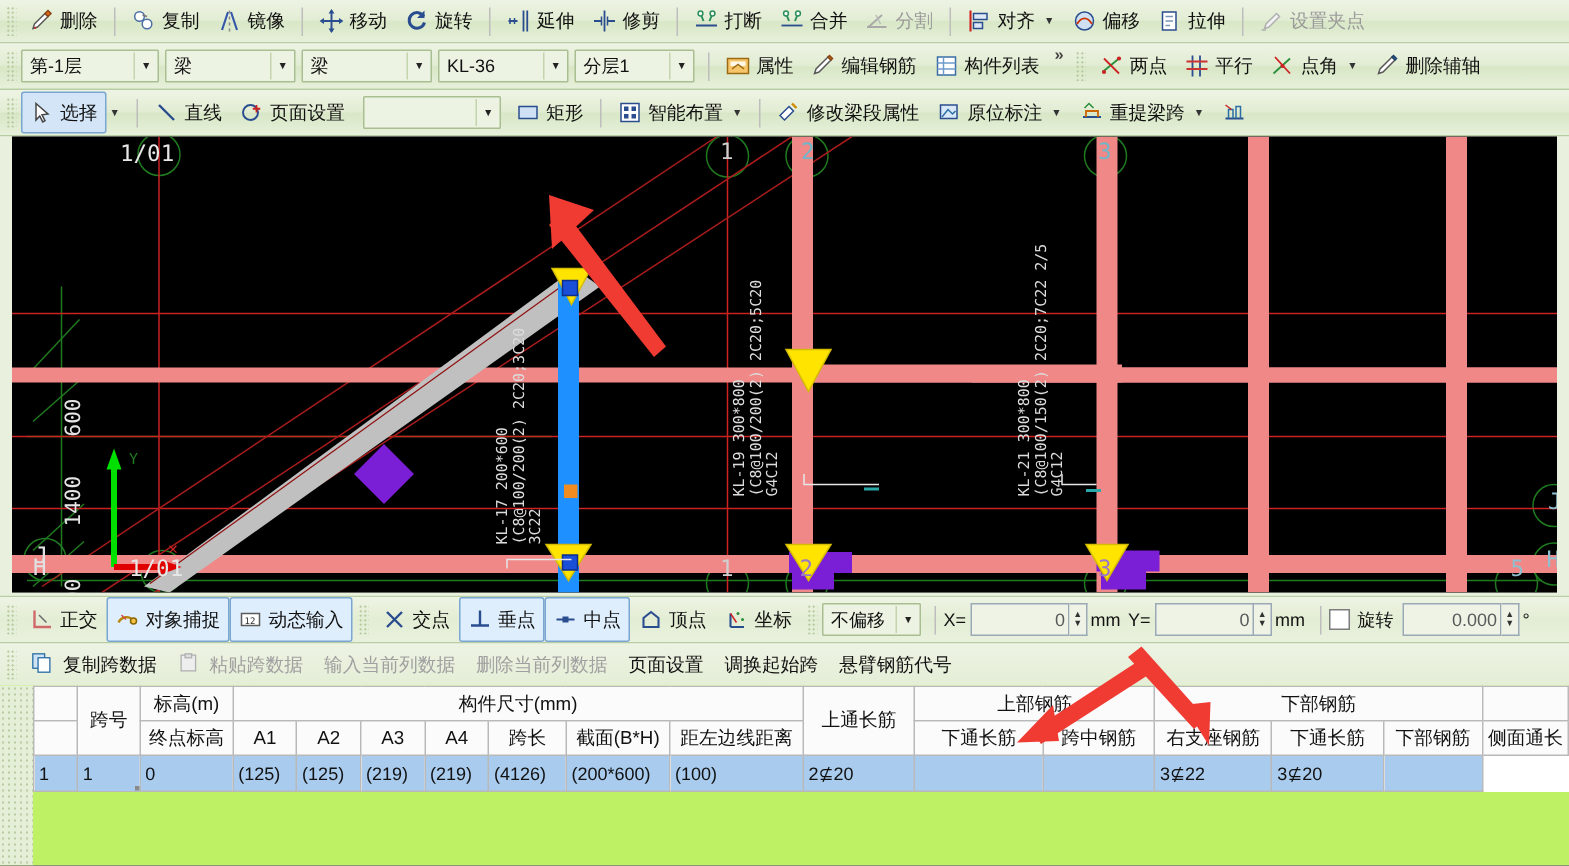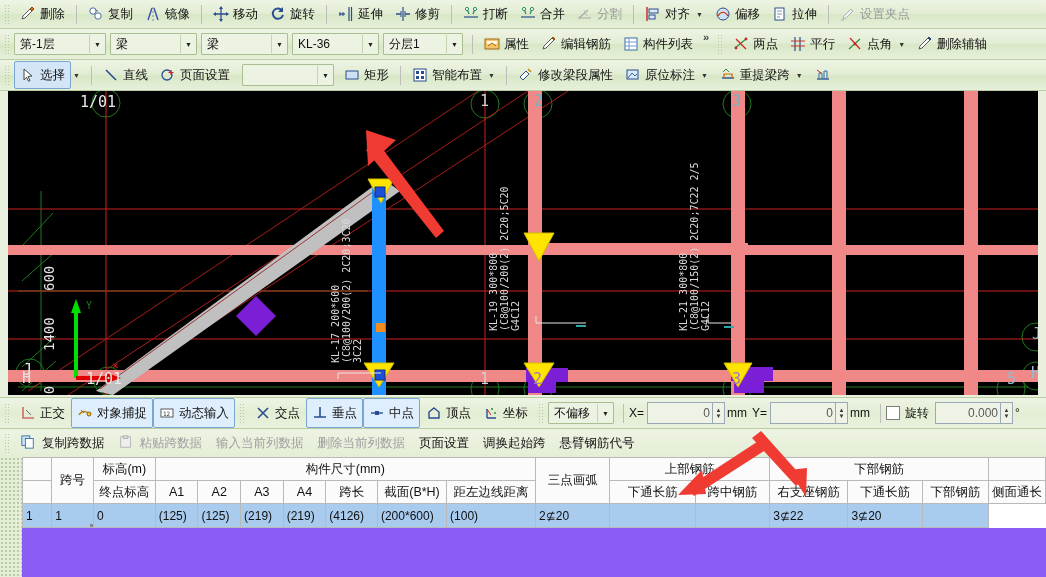--- a/index.html
+++ b/index.html
@@ -64,21 +64,21 @@
   .chk{width:12px;height:12px;border:1px solid #7d7d7d;background:#fff;display:inline-block;margin-right:5px;}
   .unit{font-size:12px;margin:0 5px 0 2px;}
 
   
   .cmdbar{height:28px;min-height:28px;display:flex;align-items:center;
     background:linear-gradient(180deg,#edf3e3 0%,#e4eed6 100%);white-space:nowrap;overflow:hidden;}
   .cmd{font-size:12.5px;padding:2px 7px;color:#111;cursor:default;display:inline-flex;align-items:center;gap:5px;}
   .cmd.dis{color:#a0a0a0;}
 
   
-  .tablezone{flex:1 1 auto;background:#8b5cf6;position:relative;overflow:hidden;display:flex;justify-content:center;}
+  .tablezone{flex:1 1 auto;background:#bef264;position:relative;overflow:hidden;display:flex;justify-content:center;}
   .leftrail{width:22px;background:#e5eed7;border-right:0px;flex:0 0 auto;
     background-image:radial-gradient(#b9cba2 35%,transparent 36%);background-size:4px 4px;}
   .gridbox{flex:1 1 auto;position:relative;}
   table.g{border-collapse:collapse;table-layout:fixed;background:#fff;font-size:12px;}
   table.g th,table.g td{border:1px solid #b9b9b9;padding:0 3px;height:22px;
     font-weight:normal;text-align:center;white-space:nowrap;overflow:hidden;}
   table.g th{background:#fbfbfb;color:#111;font-size:12.5px;}
   table.g td{background:#a8cbee;text-align:left;color:#111;height:23px;}
   td.rowhdr{background:#f6d9a8;text-align:center;color:#222;}
   th.kh{background:#f2c87a;color:#8a1a1a;font-weight:normal;}
@@ -797,21 +797,21 @@
           <col style="width:82px">
             <col style="width:82px">
             <col style="width:70px">
         </colgroup>
         <thead>
           <tr>
             <th></th>
             <th rowspan="2" class="kh">跨号</th>
             <th>标高(m)</th>
             <th colspan="7">构件尺寸(mm)</th>
-            <th rowspan="2">三点画弧</th>
+            <th rowspan="2">上通长筋</th>
             <th colspan="2">上部钢筋</th>
             <th colspan="3">下部钢筋</th>
             <th></th>
           </tr>
           <tr>
             <th></th>
             <th class="thsub">终点标高</th>
             <th class="thsub">A1</th>
             <th class="thsub">A2</th>
             <th class="thsub">A3</th>

